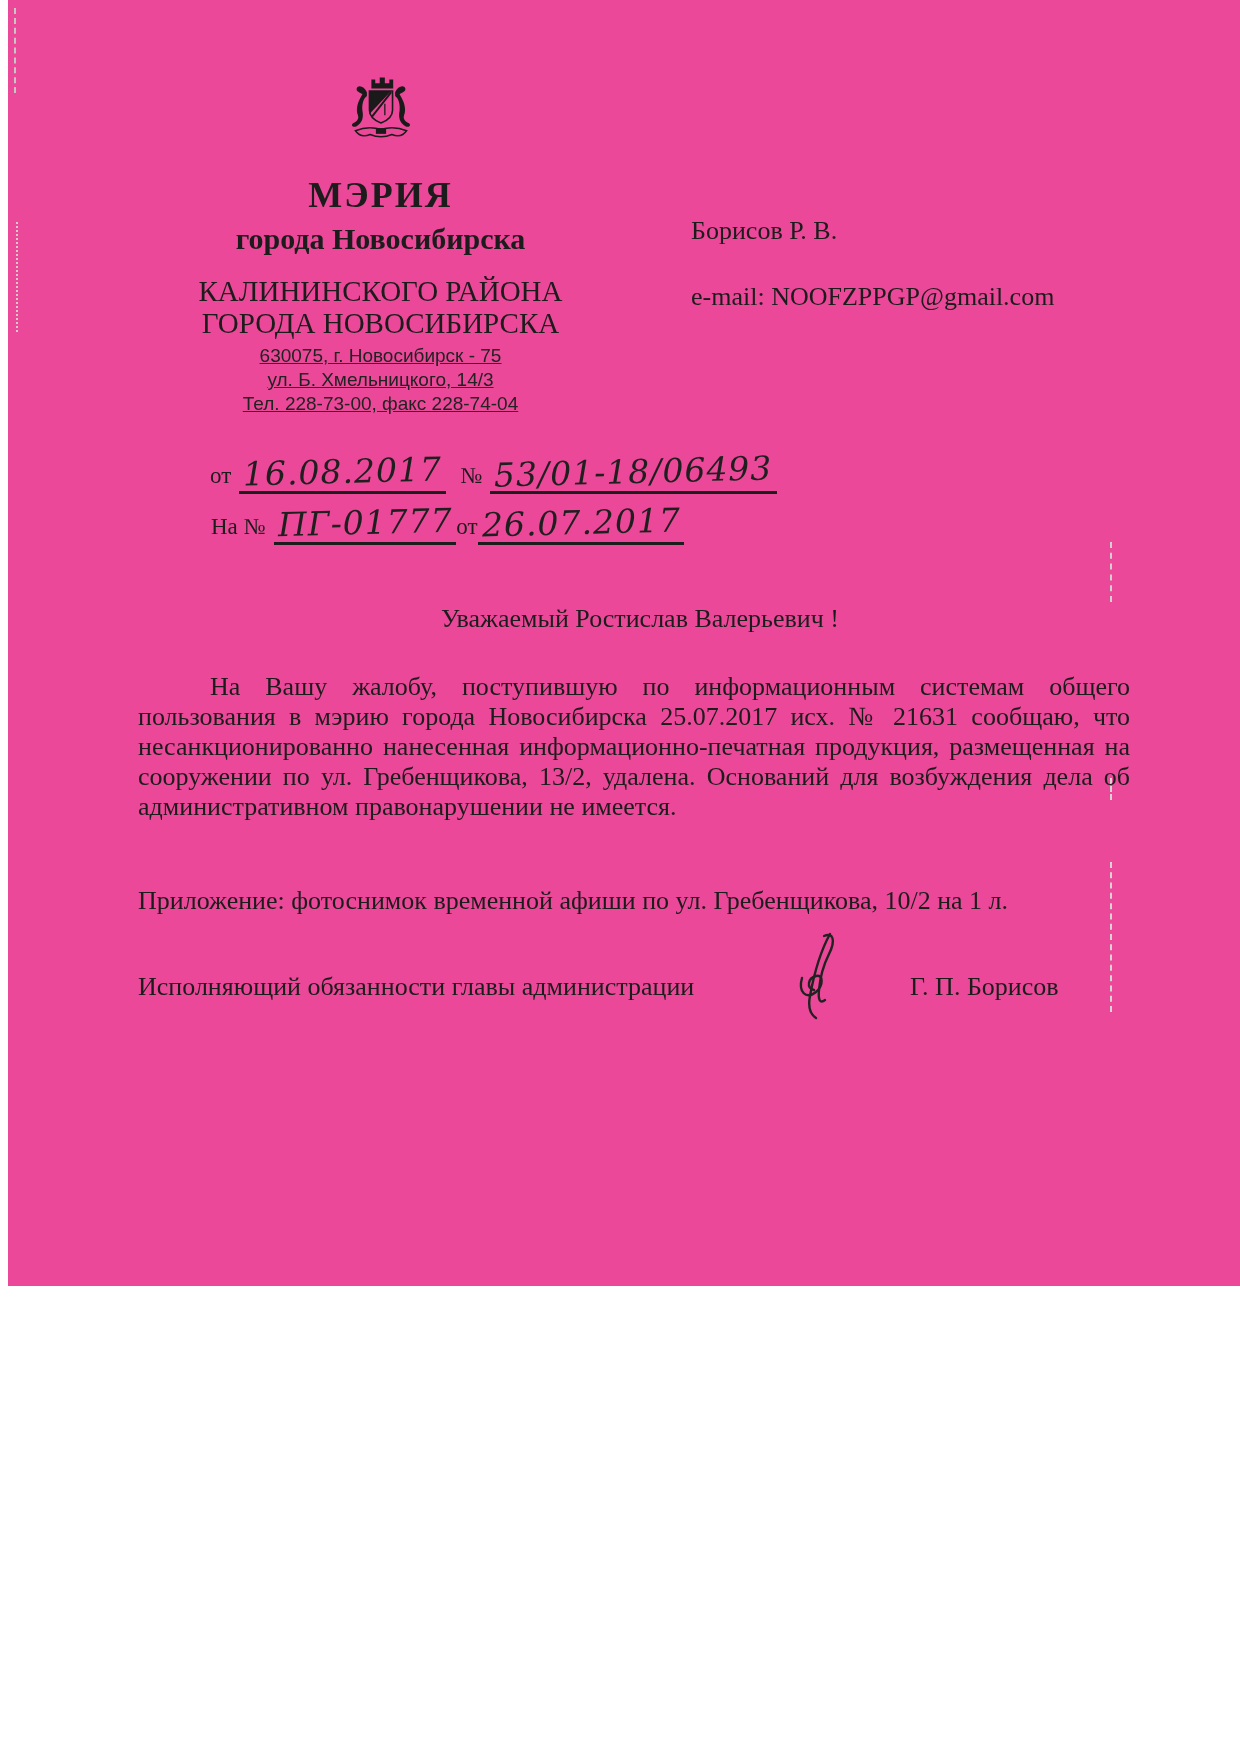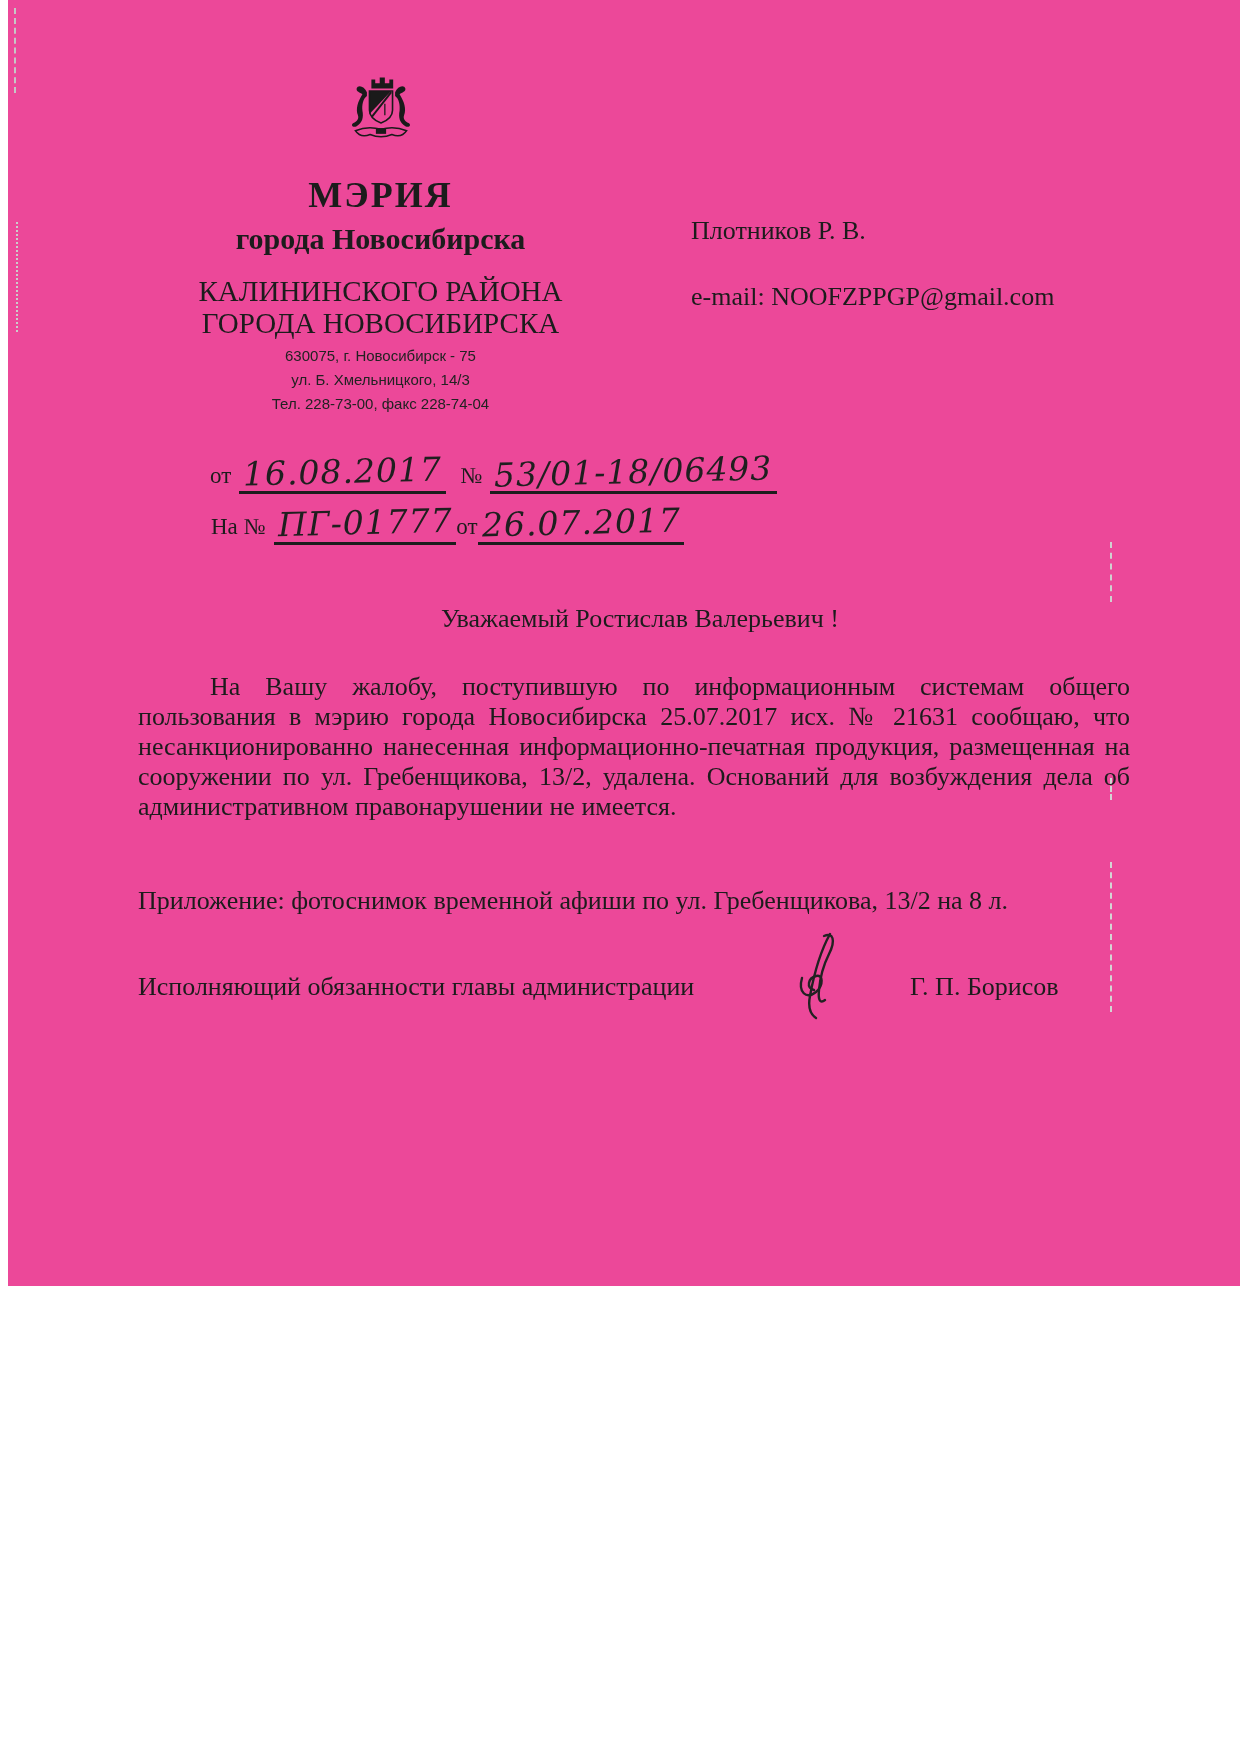--- a/index.html
+++ b/index.html
@@ -14,21 +14,21 @@
   .art-r1 { left: 1102px; top: 542px; height: 60px;  border-left: 2px dashed #d0d0d0; }
   .art-r2 { left: 1102px; top: 778px; height: 22px;  border-left: 2px dashed #d4d4d4; }
   .art-r3 { left: 1102px; top: 862px; height: 150px; border-left: 2px dashed #d4d4d4; }
   .art-b1 { left: 300px; top: 1740px; width: 240px; border-top: 2px dashed #cccccc; }
 
   .letterhead { position: absolute; left: 150px; top: 73px; width: 445px; text-align: center; }
   .coat { display: block; margin: 0 auto; }
   .org1 { margin-top: 22px; font-weight: bold; font-size: 36px; line-height: 1; letter-spacing: 2px; }
   .org2 { margin-top: 11px; font-weight: bold; font-size: 30px; line-height: 1; }
   .dept { margin-top: 21px; font-size: 29px; line-height: 32px; }
-  .addr { margin-top: 5px; font-family: "Liberation Sans", sans-serif; font-size: 15px; line-height: 24px; color: #222; }
+  .addr { margin-top: 5px; font-family: "Liberation Sans", sans-serif; font-size: 19px; line-height: 24px; color: #222; text-decoration: underline; }
 
   .ref1 { position: absolute; left: 202px; top: 452px; white-space: nowrap; }
   .ref2 { position: absolute; left: 203px; top: 503px; white-space: nowrap; }
   .ref-label { font-size: 23px; }
   .blank {
     display: inline-block; vertical-align: baseline; text-align: center;
     border-bottom: 3px solid #1c1c1c; white-space: nowrap; padding: 0 4px;
   }
   .hw {
     font-family: "DejaVu Serif", serif; font-style: italic; font-size: 33px;
@@ -100,32 +100,32 @@
 
   <div class="ref1">
     <span class="ref-label">от</span><span class="blank w175 ml8"><span class="hw">16.08.2017</span></span><span class="ref-label ml14">№</span><span class="blank w185 ml8"><span class="hw">53/01-18/06493</span></span>
   </div>
 
   <div class="ref2">
     <span class="ref-label">На №</span><span class="blank w150 ml8"><span class="hw">ПГ-01777</span></span><span class="ref-label">от</span><span class="blank w165"><span class="hw">26.07.2017</span></span>
   </div>
 
   <div class="recipient">
-    <div>Плотников Р. В.</div>
+    <div>Борисов Р. В.</div>
     <div class="email">
       <span>e-mail:</span>
       <span>NOOFZPPGP@gmail.com</span>
     </div>
   </div>
 
   <div class="salutation">Уважаемый Ростислав Валерьевич !</div>
 
   <p class="para">На Вашу жалобу, поступившую по информационным системам общего пользования в мэрию города Новосибирска 25.07.2017 исх. № 21631 сообщаю, что несанкционированно нанесенная информационно-печатная продукция, размещенная на сооружении по ул. Гребенщикова, 13/2, удалена. Оснований для возбуждения дела об административном правонарушении не имеется.</p>
 
-  <p class="attachment">Приложение: фотоснимок временной афиши по ул. Гребенщикова, 13/2 на 8 л.</p>
+  <p class="attachment">Приложение: фотоснимок временной афиши по ул. Гребенщикова, 10/2 на 1 л.</p>
 
   <div class="sigrow">
     <span>Исполняющий обязанности главы администрации</span>
     <svg class="sig-b" width="56" height="92" viewBox="0 0 56 92">
       <g fill="none" stroke="#222" stroke-width="2.4" stroke-linecap="round">
         <path d="M34 6 C43 2 46 10 39 24 C33 36 30 48 29 60 C28 70 30 74 35 70"></path>
         <path d="M12 48 C8 62 16 70 26 62 C34 55 33 44 26 46 C18 48 16 58 24 60"></path>
         <path d="M40 4 C30 22 24 44 20 66 C18 76 20 84 26 88"></path>
       </g>
     </svg>

